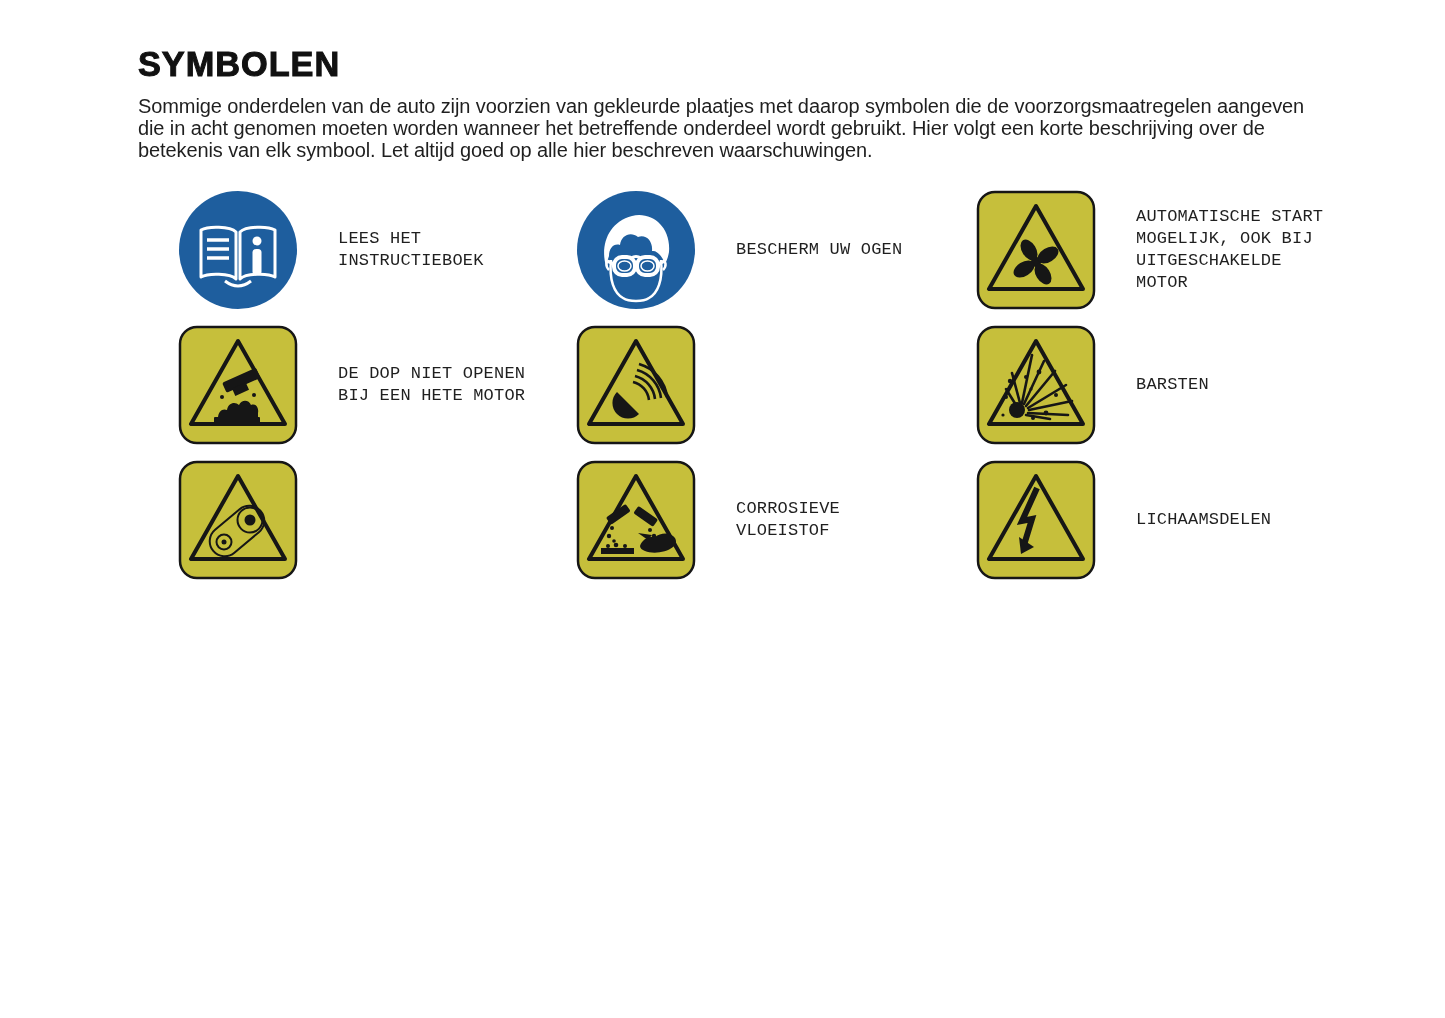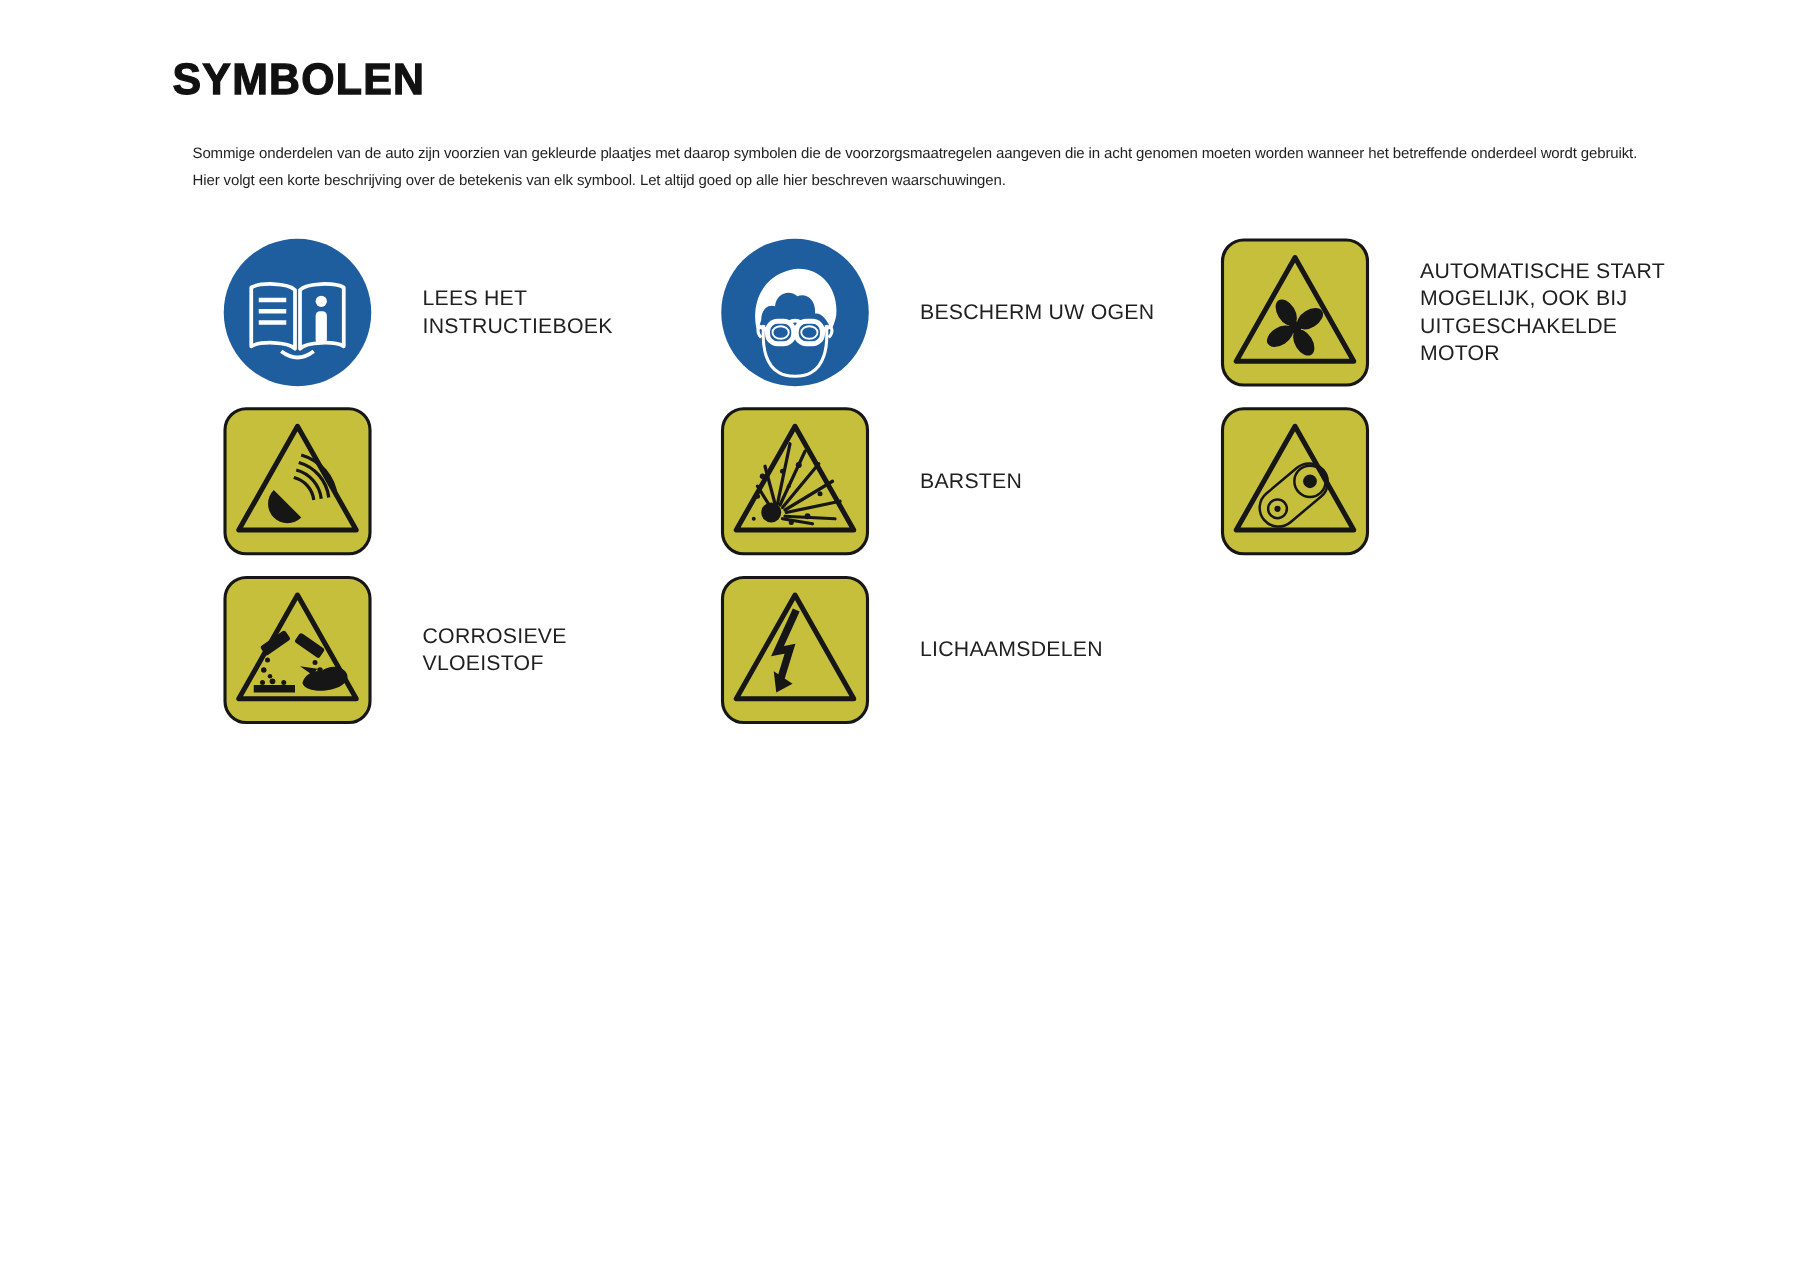--- a/index.html
+++ b/index.html
@@ -15,28 +15,28 @@
     -webkit-font-smoothing:antialiased;
   }
   .page-title{
     position:absolute;left:138px;top:44px;margin:0;
     font-size:35px;font-weight:800;letter-spacing:1px;color:#111;
     -webkit-text-stroke:1px #111;
     transform:scaleX(0.98);transform-origin:left center;
     font-family:"Liberation Sans", sans-serif;
   }
   .intro{
-    position:absolute;left:138px;top:95px;width:1180px;margin:16px;
-    font-size:12px;line-height:22px;letter-spacing:-0.1px;color:var(--text-black);
+    position:absolute;left:138px;top:95px;width:1180px;margin:0;
+    font-size:20px;line-height:22px;letter-spacing:-0.1px;color:var(--text-black);
   }
   .symbols-grid{
     position:absolute;left:178px;top:190px;
     display:grid;grid-template-columns:398px 400px 384px;row-gap:15px;
   }
-  .cell{display:flex;align-items:center;gap:40px;min-height:120px;}
+  .cell{display:flex;align-items:center;gap:40px;min-height:120px;font-family:Liberation Mono, monospace;}
   .badge{width:120px;height:120px;flex:0 0 120px;}
   .badge svg{display:block;width:120px;height:120px;}
   .label{
     font-size:17px;line-height:22px;letter-spacing:0.2px;
     white-space:pre-line;color:var(--text-black);
   }
   
   .blue-bg{fill:var(--mandatory-blue);}
   .ybg{fill:var(--warning-yellow);stroke:var(--icon-black);stroke-width:2.5px;}
   .tri{fill:none;stroke:var(--icon-black);stroke-width:4px;stroke-linejoin:round;}
@@ -103,20 +103,38 @@
           </g>
         </g>
       </svg>
     </div>
     <div class="label">AUTOMATISCHE START
 MOGELIJK, OOK BIJ
 UITGESCHAKELDE
 MOTOR</div>
   </div>
 
+  <div class="cell">
+    <div class="badge">
+      <svg viewBox="0 0 120 120">
+        <rect class="ybg" x="2" y="2" width="116" height="116" rx="17"></rect>
+        <path class="tri" d="M60 16 L13 99 L107 99 Z"></path>
+        <g class="ink">
+          <rect x="45" y="50" width="37" height="11" rx="2" transform="rotate(-24 63 56)"></rect>
+          <rect x="55" y="60" width="15" height="8" transform="rotate(-24 63 64)"></rect>
+          <path d="M40 93 C40 86 45 83 49 85 C50 78 57 76 61 80 C64 74 71 75 73 80 C78 78 81 83 80 88 L80 93 Z"></path>
+          <rect x="36" y="92" width="46" height="6" rx="1"></rect>
+          <circle cx="44" cy="72" r="2"></circle>
+          <circle cx="76" cy="70" r="2"></circle>
+        </g>
+      </svg>
+    </div>
+    <div class="label">DE DOP NIET OPENEN
+BIJ EEN HETE MOTOR</div>
+  </div>
 
   <div class="cell">
     <div class="badge">
       <svg viewBox="0 0 120 120">
         <rect class="ybg" x="2" y="2" width="116" height="116" rx="17"></rect>
         <path class="tri" d="M60 16 L13 99 L107 99 Z"></path>
         <path class="ink" d="M41 67 A15.5 15.5 0 1 0 63 89 Z"></path>
         <g class="ink-stroke" stroke-width="2.6">
           <path d="M57 57 A21 21 0 0 1 73 75"></path>
           <path d="M59 51 A27 27 0 0 1 79 74"></path>

